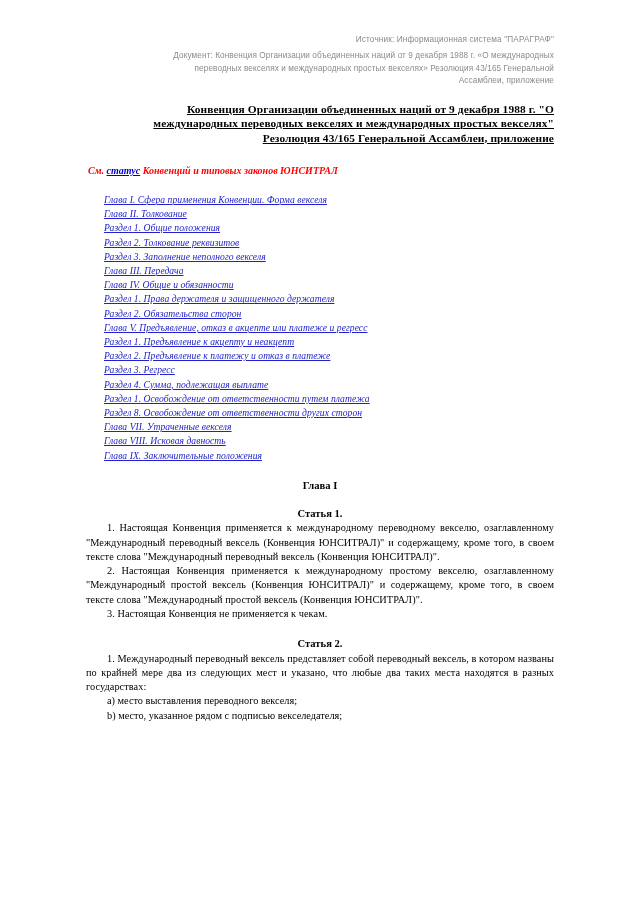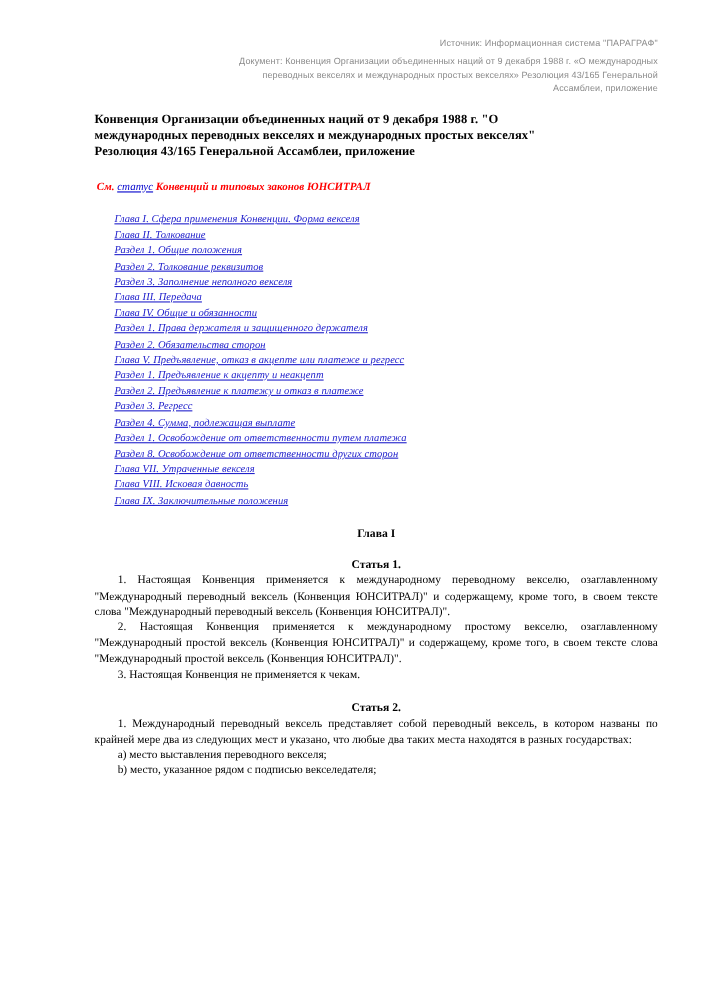--- a/index.html
+++ b/index.html
@@ -13,21 +13,21 @@
     font-family: "Liberation Serif", "DejaVu Serif", serif;
     color: #000000;
     overflow: hidden;
   }
 
   .page {
     position: relative;
     width: 640px;
     height: 905px;
     box-sizing: border-box;
-    padding: 33px 42px 0 86px;
+    padding: 33px 86px 0 86px;
   }
 
   
   .source-line {
     font-family: "Liberation Sans", "DejaVu Sans", sans-serif;
     font-size: 8.2px;
     color: #8b8b8b;
     text-align: right;
     line-height: 13px;
     letter-spacing: 0.15px;
@@ -39,41 +39,42 @@
     text-align: right;
     line-height: 12.5px;
     letter-spacing: 0.1px;
     margin-top: 4px;
     padding-left: 8px;
   }
 
   
   .doc-title {
     margin-top: 14px;
-    text-align: left;
+    text-align: right;
     font-weight: bold;
     font-size: 11.4px;
     line-height: 14.5px;
     letter-spacing: 0.1px;
+    text-decoration: underline;
   }
 
   
   .status-line {
     margin-top: 19px;
     font-style: italic;
     font-weight: bold;
     font-size: 10px;
     color: #ff0000;
     line-height: 14px;
     padding-left: 2px;
   }
   .status-line .lnk {
     color: #0000cc;
     text-decoration: underline;
-    font-weight: normal;
+    font-weight: bold;
     font-style: italic;
     cursor: pointer;
   }
 
   
   .toc {
     margin-top: 15px;
     padding-left: 18px;
   }
   .toc-item {

